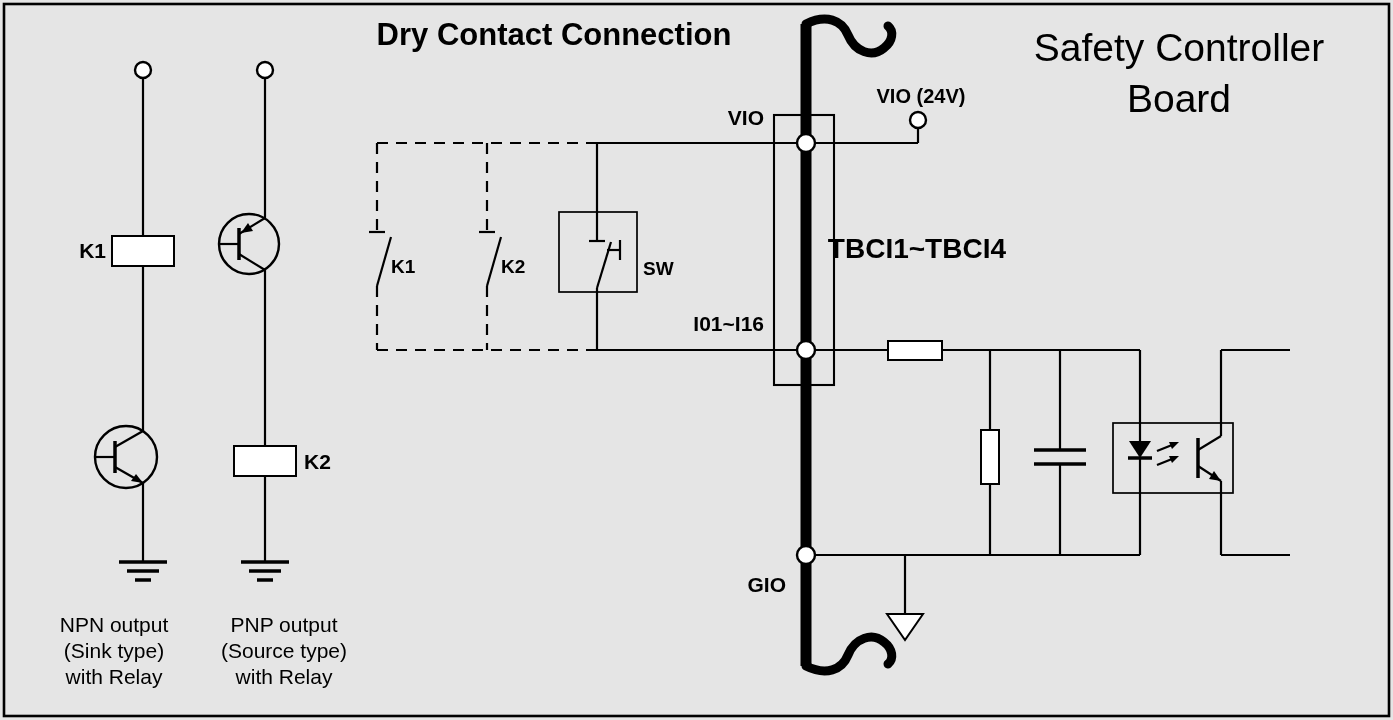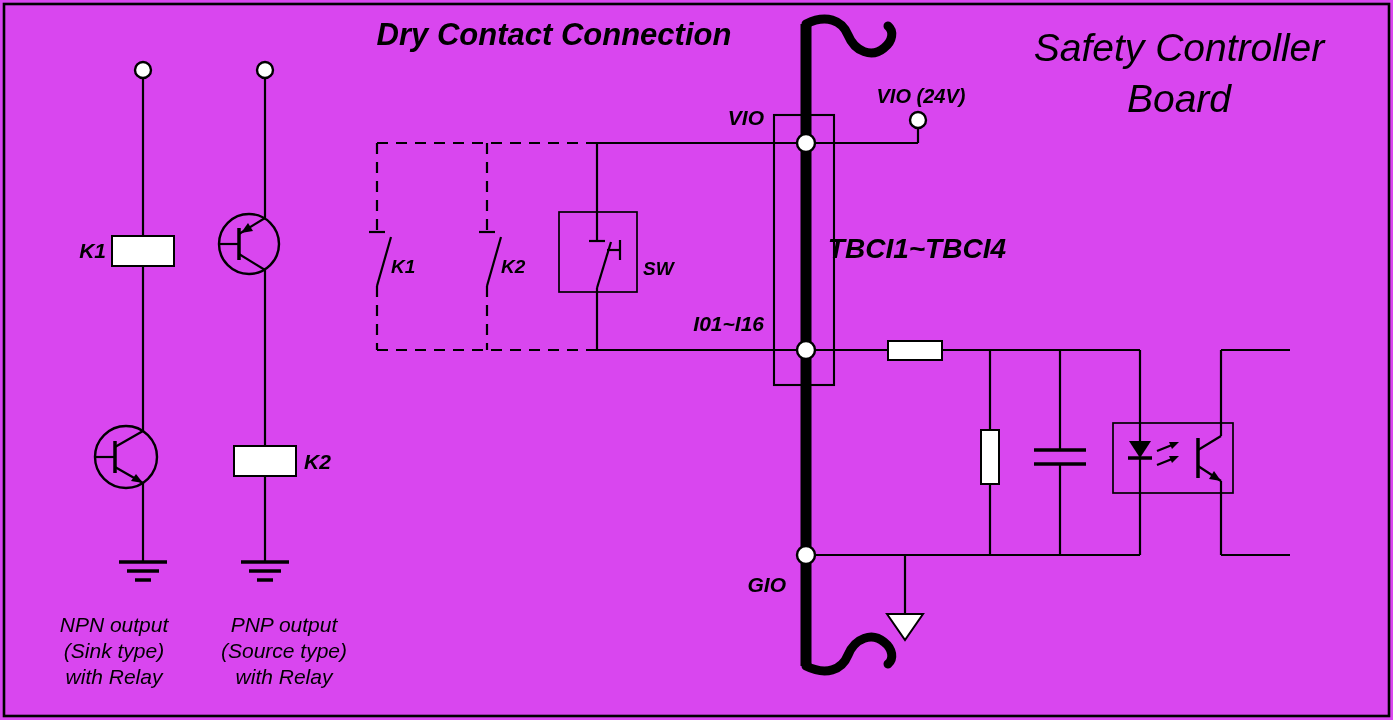--- a/index.html
+++ b/index.html
@@ -1,16 +1,16 @@
 <!DOCTYPE html>
 <html><head>
 <meta charset="utf-8">
 <style>
   html,body{margin:0;padding:0;background:#ffffff;}
-  .stage{position:relative;width:1393px;height:720px;background:#d946ef;font-family:"Liberation Sans",sans-serif;font-style:italic;}
+  .stage{position:relative;width:1393px;height:720px;background:#e5e5e5;font-family:"Liberation Sans",sans-serif;}
   svg{position:absolute;left:0;top:0;}
   .wire{stroke:#000;stroke-width:2.2;fill:none;}
   .wire-thick{stroke:#000;stroke-width:3.5;fill:none;}
   .dashed{stroke:#000;stroke-width:2.2;fill:none;stroke-dasharray:11 8;}
   .box{fill:#ffffff;stroke:#000;stroke-width:2;}
   .outline{fill:none;stroke:#000;stroke-width:1.7;}
   .term{fill:#ffffff;stroke:#000;stroke-width:2.4;}
   .bus{stroke:#000;stroke-width:11;fill:none;}
   .break{stroke:#000;stroke-width:9;fill:none;stroke-linecap:round;}
   .solid{fill:#000;stroke:none;}

